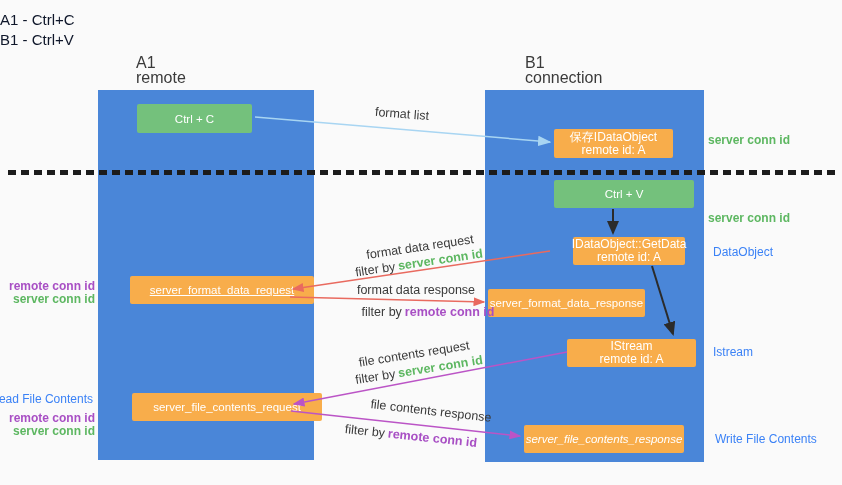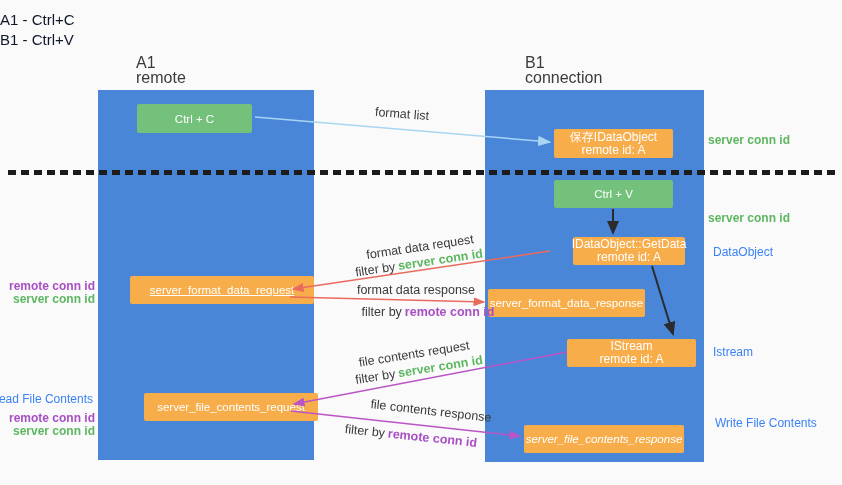--- a/index.html
+++ b/index.html
@@ -28,26 +28,26 @@
   .node{position:absolute;display:flex;flex-direction:column;align-items:center;
     justify-content:center;color:#fff;text-align:center;border-radius:2px;z-index:3;
     white-space:nowrap;}
   .node.green{background:#74c17c;font-size:12px;}
   .node.orange{background:#f8ad4b;}
   .node .l1,.node .l2{display:block;line-height:13px;font-size:12px;}
   .node.single{font-size:11.5px;}
 
   #node-ctrl-c{left:137px;top:104px;width:115px;height:29px;}
   #node-save-dobj{left:554px;top:129px;width:119px;height:29px;}
-  #node-ctrl-v{left:554px;top:180px;width:119px;height:28px;}
+  #node-ctrl-v{left:554px;top:180px;width:140px;height:28px;}
   #node-getdata{left:550px;top:237px;width:112px;height:28px;margin-left:23px;}
   #node-fmt-req{left:130px;top:276px;width:184px;height:28px;text-decoration:underline;}
   #node-fmt-resp{left:488px;top:289px;width:157px;height:28px;}
   #node-istream{left:567px;top:339px;width:129px;height:28px;}
-  #node-file-req{left:144px;top:393px;width:174px;height:28px;}
+  #node-file-req{left:132px;top:393px;width:190px;height:28px;}
   #node-file-resp{left:524px;top:425px;width:160px;height:28px;font-style:italic;}
 
   
   #arrows{position:absolute;left:0;top:0;width:842px;height:485px;z-index:4;pointer-events:none;}
 
   
   .arrow-label{position:absolute;font-size:12.5px;color:#3a3a3a;white-space:nowrap;z-index:5;}
   .arrow-label .conn-green{color:#5db761;font-weight:bold;margin-left:3px;}
   .arrow-label .conn-purple{color:#a84fc4;font-weight:bold;margin-left:3px;}
   .cc{transform:translate(-50%,-50%);}
@@ -156,21 +156,21 @@
 
   <div class="arrow-label cc" style="left:431px;top:411px;transform:translate(-50%,-50%) rotate(6.5deg);">file contents response</div>
   <div class="arrow-label cc" style="left:411px;top:436px;transform:translate(-50%,-50%) rotate(6deg);">
     <span>filter by</span><span class="conn-purple">remote conn id</span>
   </div>
 
   <div class="side-label green" style="left:708px;top:133px;">server conn id</div>
   <div class="side-label green" style="left:708px;top:211px;">server conn id</div>
   <div class="side-label" style="left:713px;top:245px;">DataObject</div>
   <div class="side-label" style="left:713px;top:345px;">Istream</div>
-  <div class="side-label" style="left:715px;top:416px;">Write File Contents</div>
+  <div class="side-label" style="left:715px;top:432px;">Write File Contents</div>
 
   <div class="side-label purple right-align" style="right:747px;top:279px;">remote conn id</div>
   <div class="side-label green right-align" style="right:747px;top:292px;">server conn id</div>
   <div class="side-label right-align" style="right:749px;top:392px;">Read File Contents</div>
   <div class="side-label purple right-align" style="right:747px;top:411px;">remote conn id</div>
   <div class="side-label green right-align" style="right:747px;top:424px;">server conn id</div>
 
 </div>
 
 </body></html>

